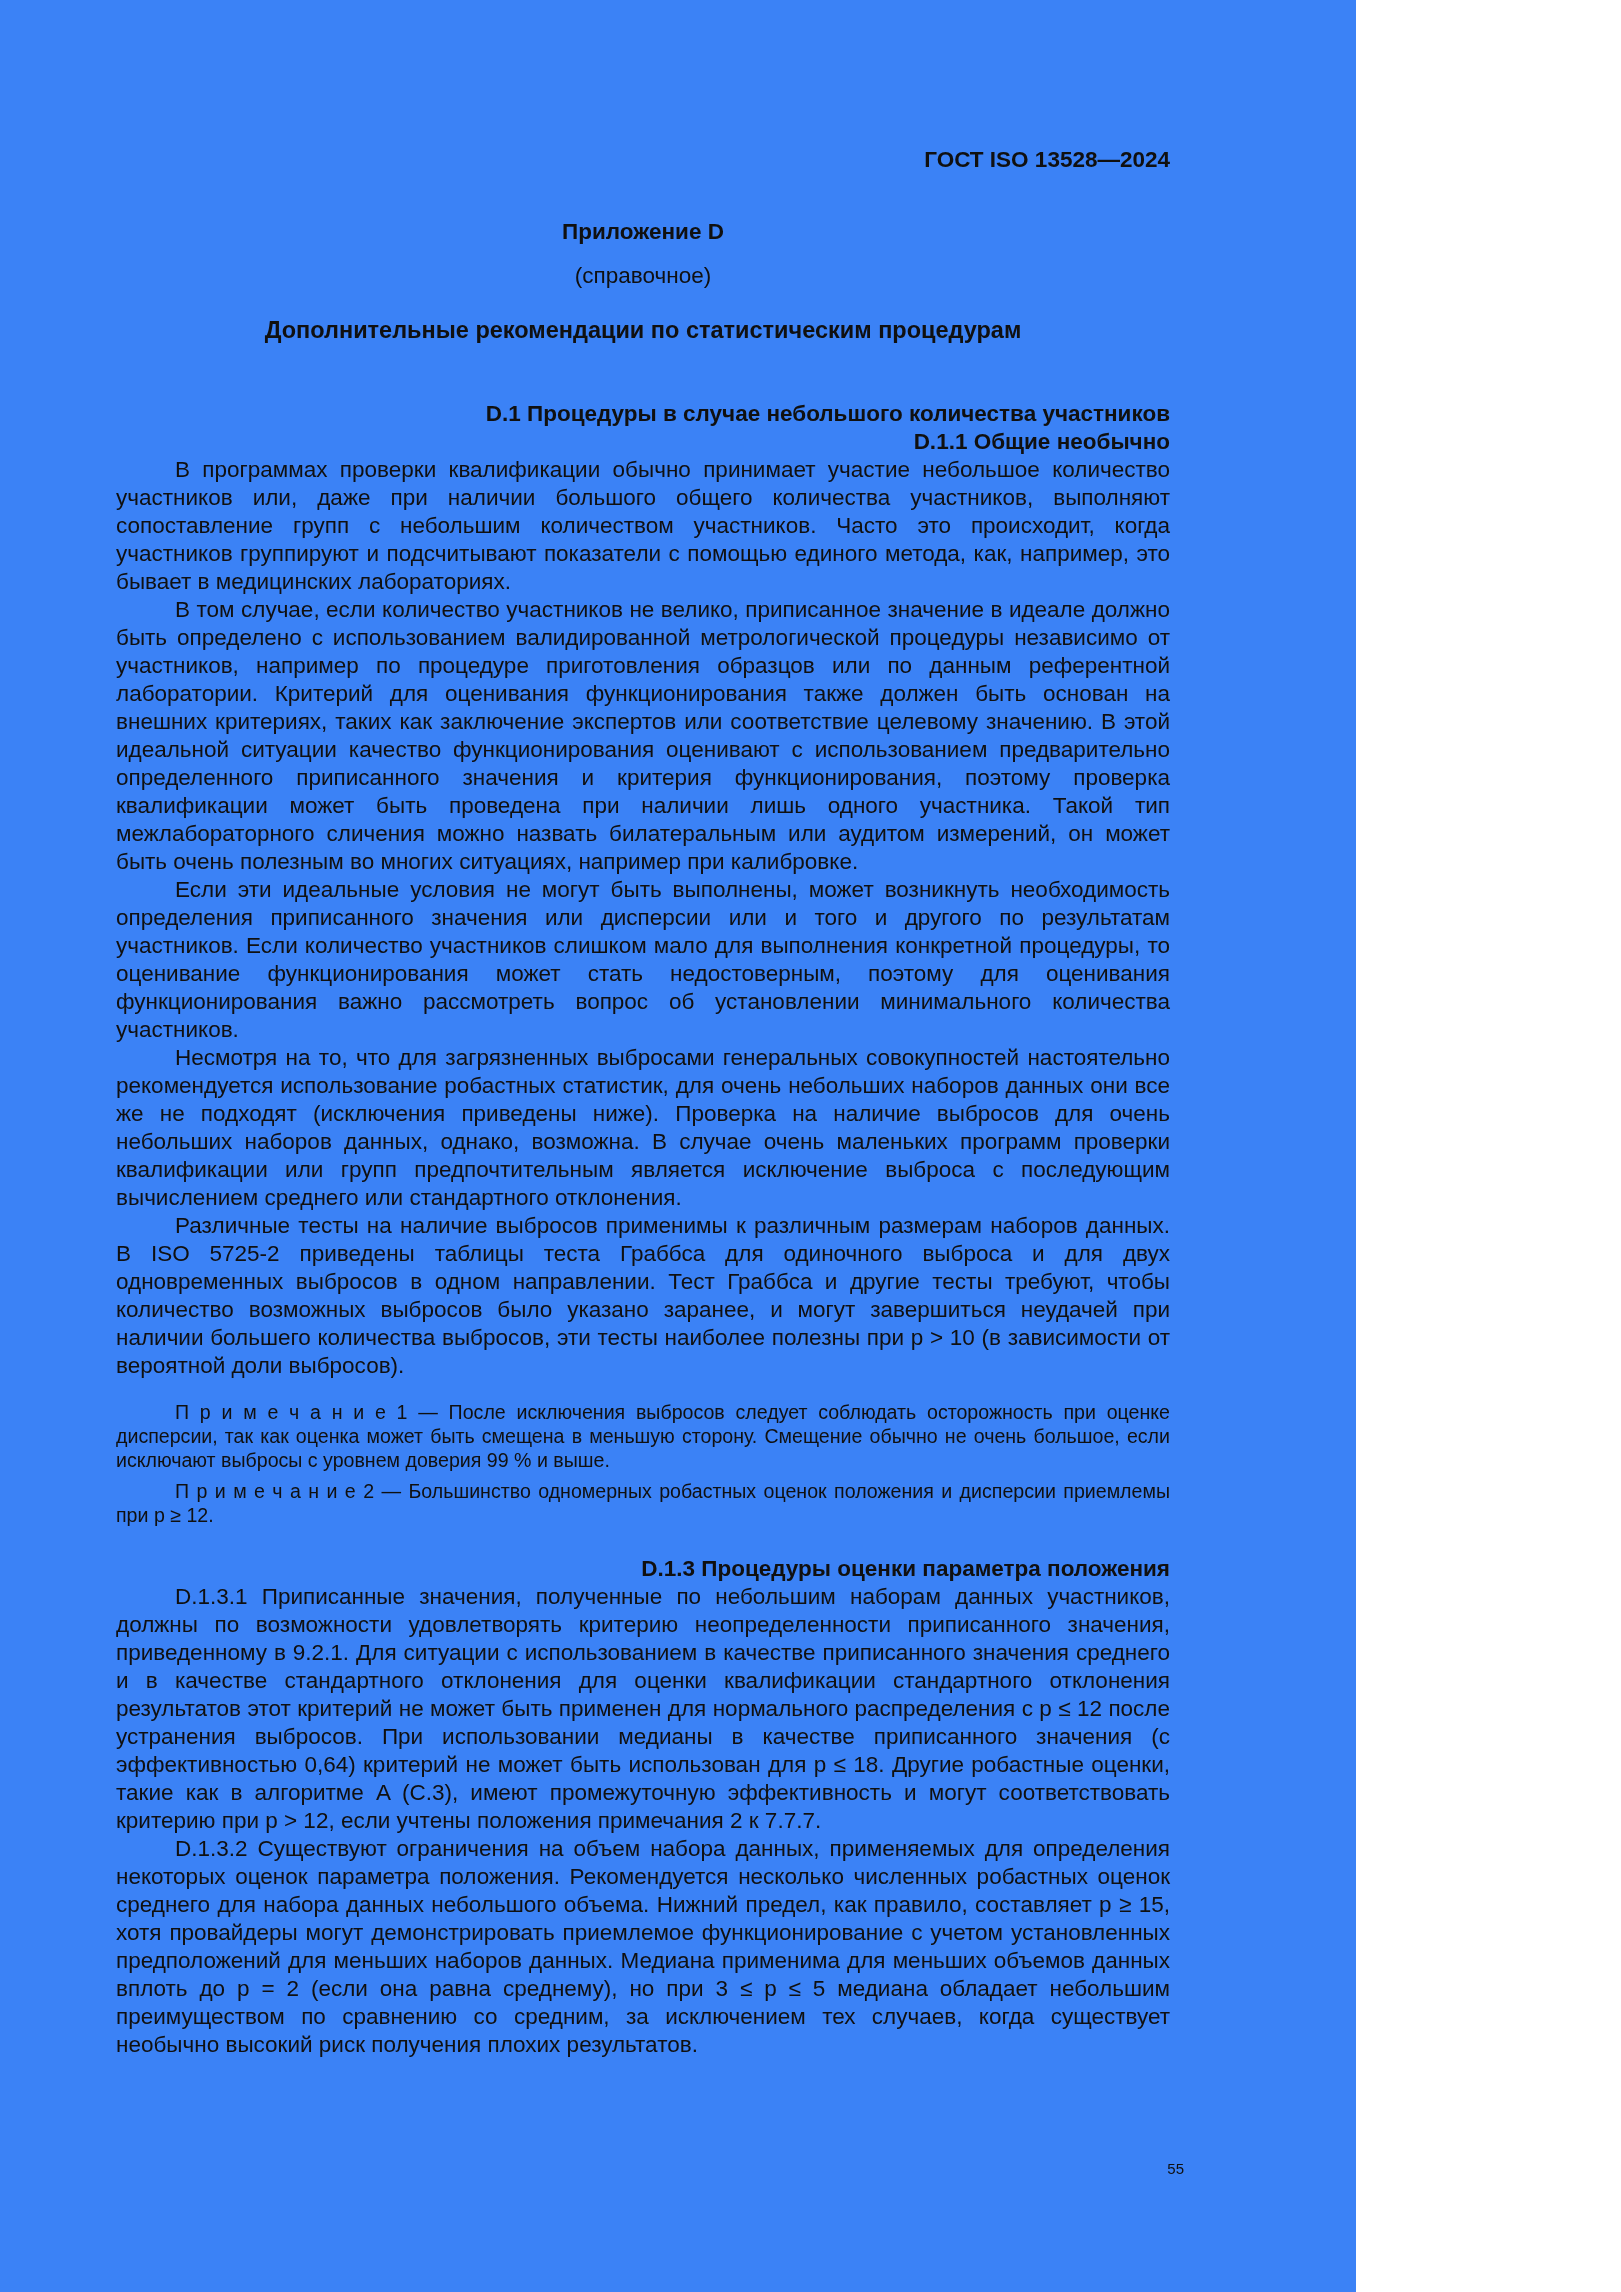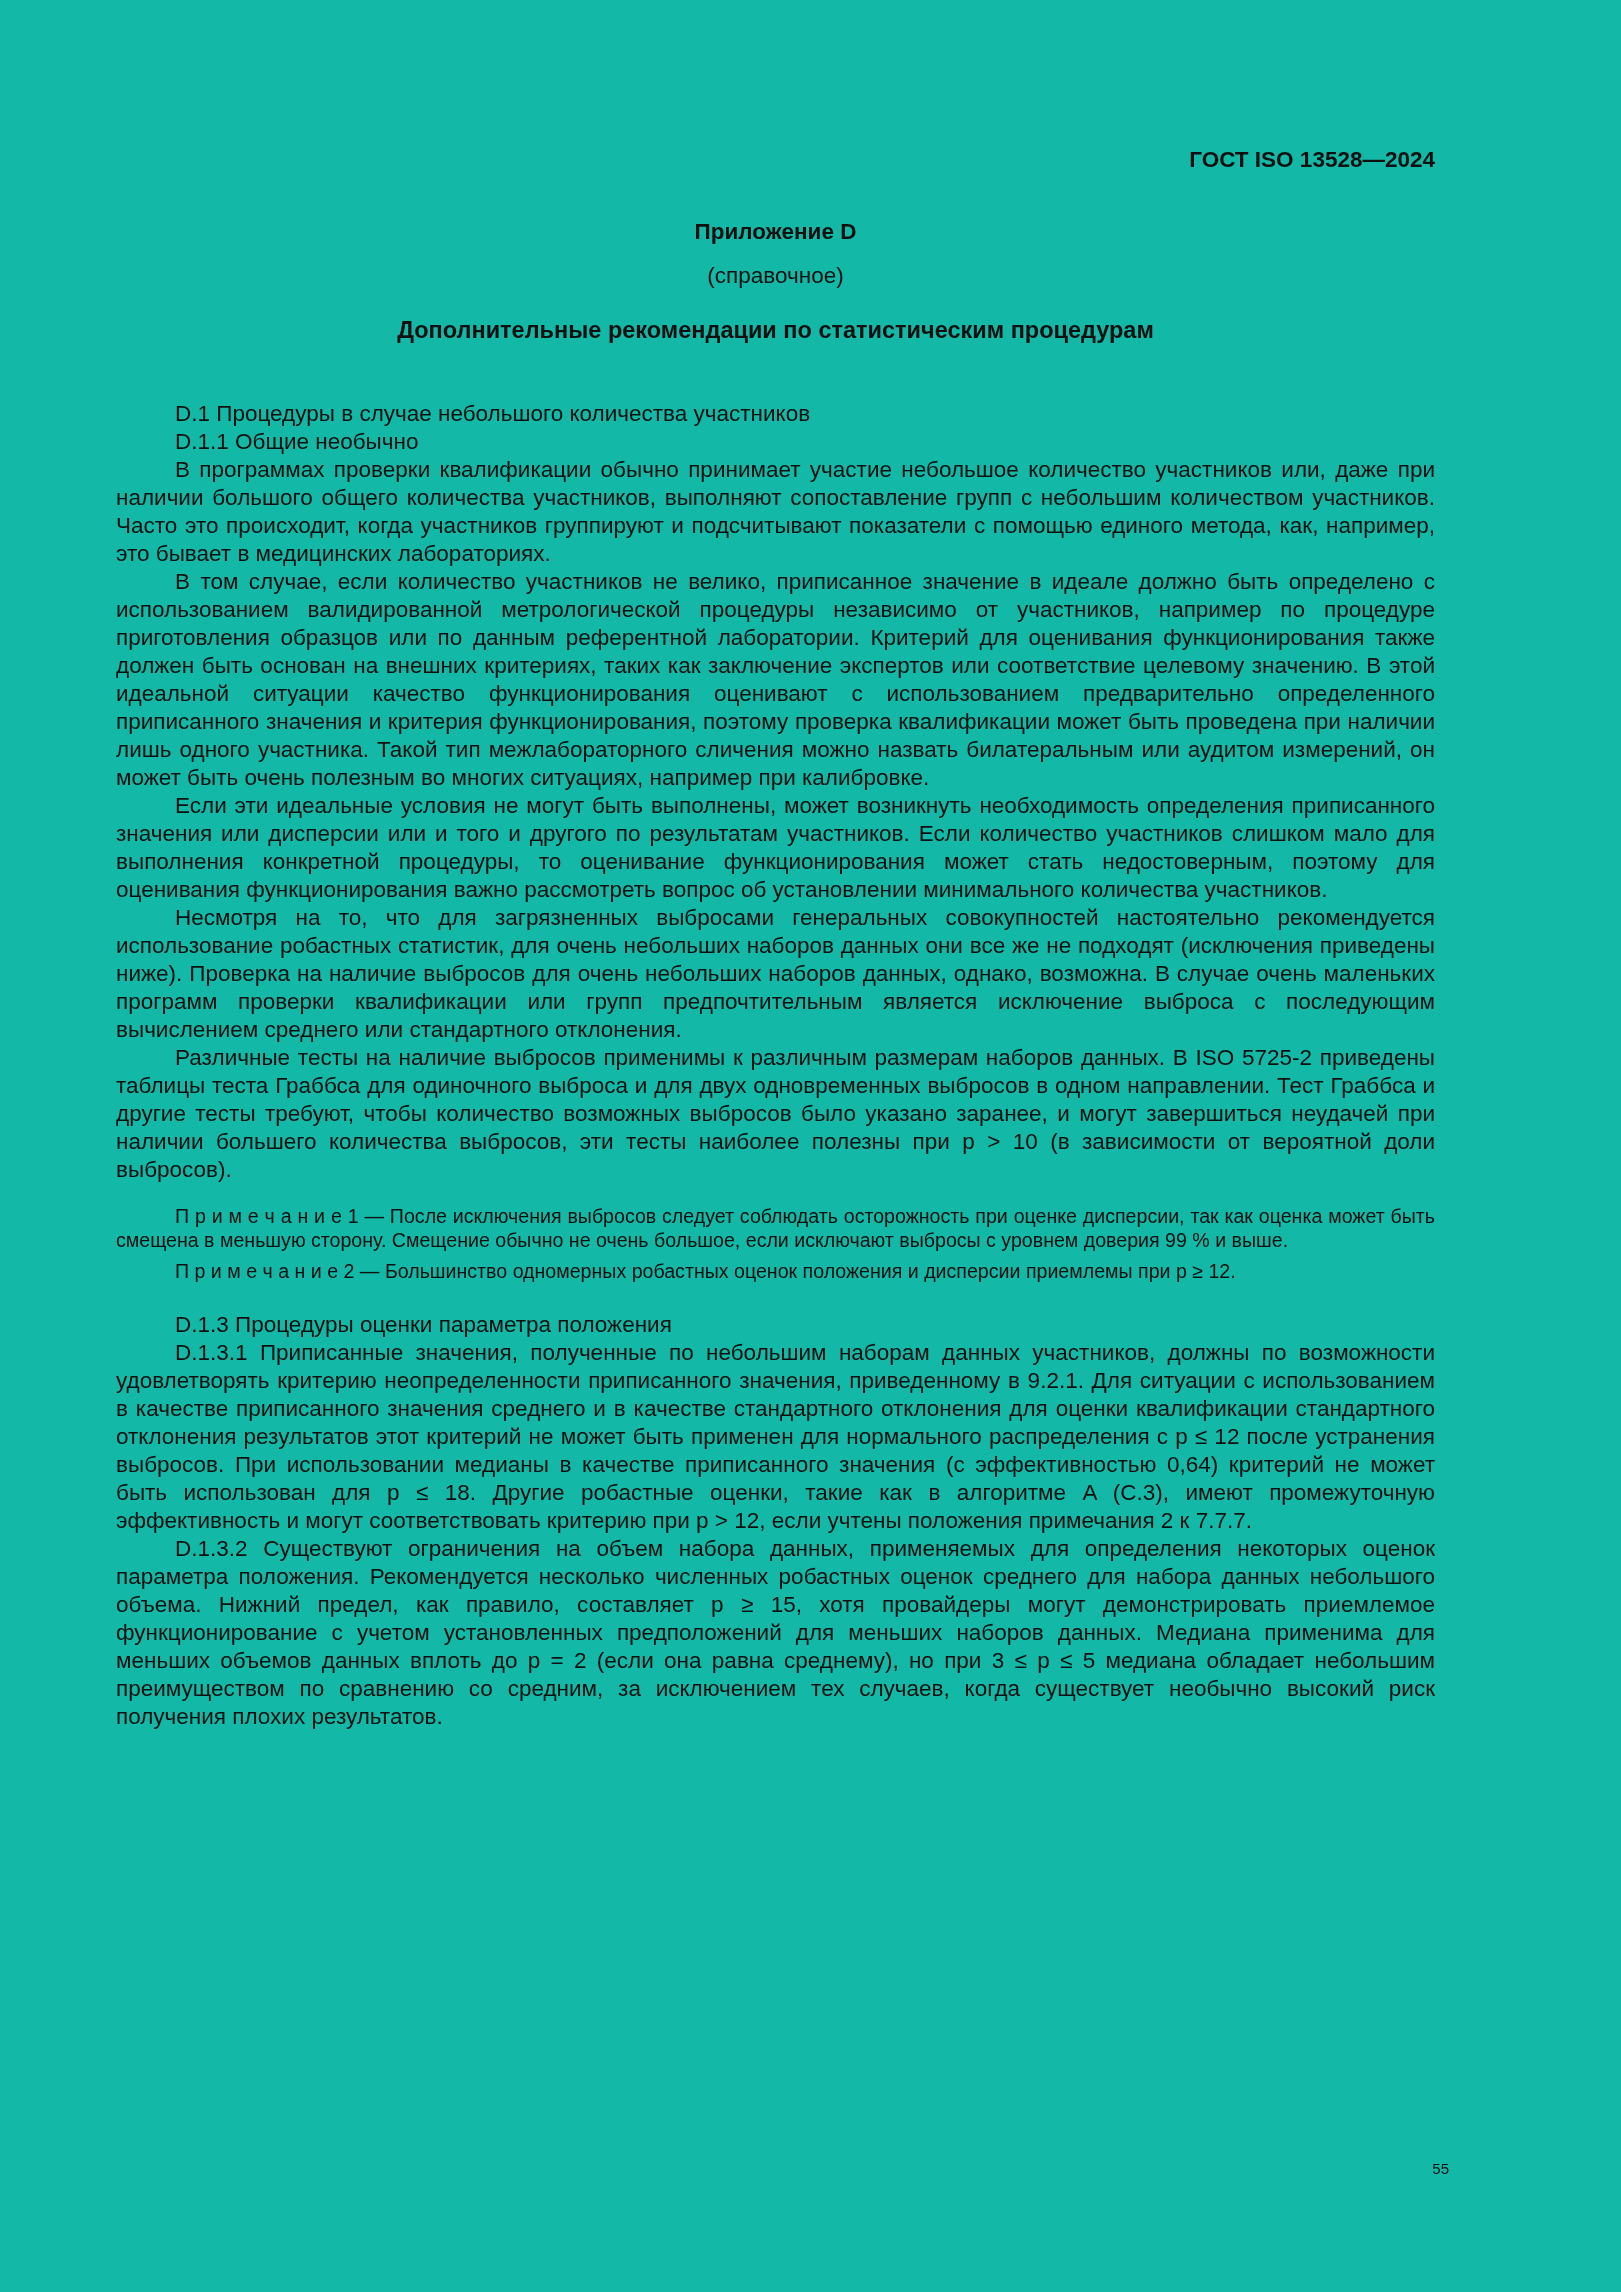--- a/index.html
+++ b/index.html
@@ -2,23 +2,23 @@
 <html lang="ru"><head>
 <meta charset="utf-8">
 <style>
   html, body {
     margin: 0;
     padding: 0;
     background: #ffffff;
   }
   .page {
     position: relative;
-    width: 1621px;
+    width: 1356px;
     height: 2293px;
-    background: #14b8a6;
+    background: #3b82f6;
     color: #101010;
     font-family: "Liberation Sans", sans-serif;
     box-sizing: border-box;
     padding: 147px 186px 0 116px;
     overflow: hidden;
   }
   .doc-number {
     text-align: right;
     font-weight: bold;
     font-size: 22.5px;
@@ -45,22 +45,22 @@
     margin-bottom: 55px;
   }
   .content p.block {
     margin: 0;
     font-size: 22.5px;
     line-height: 28px;
     text-align: justify;
     text-indent: 59px;
   }
   .content p.heading {
-    font-weight: normal;
-    text-align: left;
+    font-weight: bold;
+    text-align: right;
   }
   .content p.note {
     font-size: 19.6px;
     line-height: 24px;
   }
   .content p.paragraph + p.note {
     margin-top: 19.6px;
   }
   .content p.note + p.note {
     margin-top: 7.8px;

